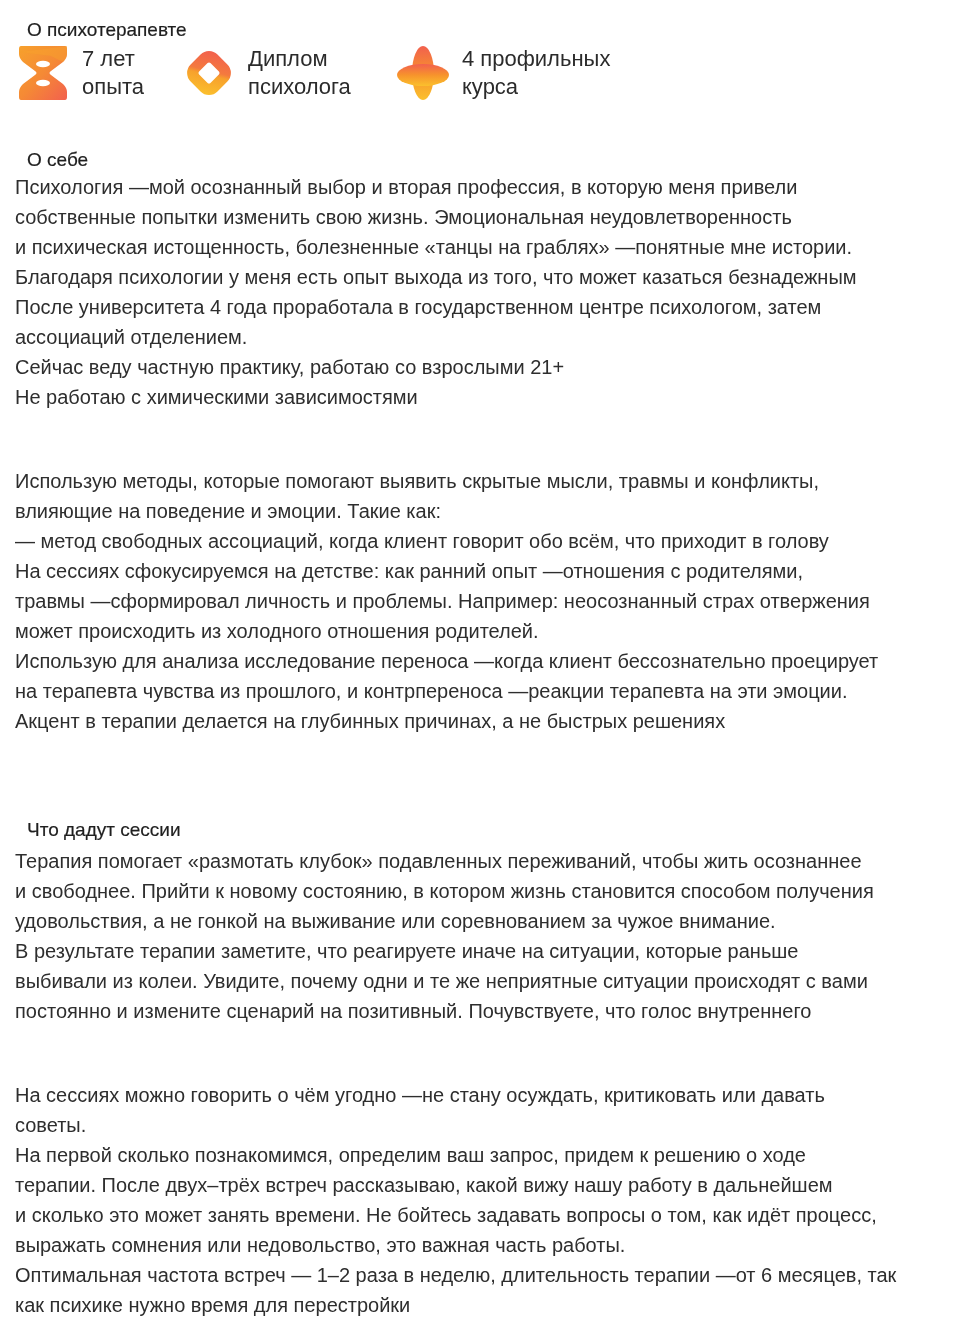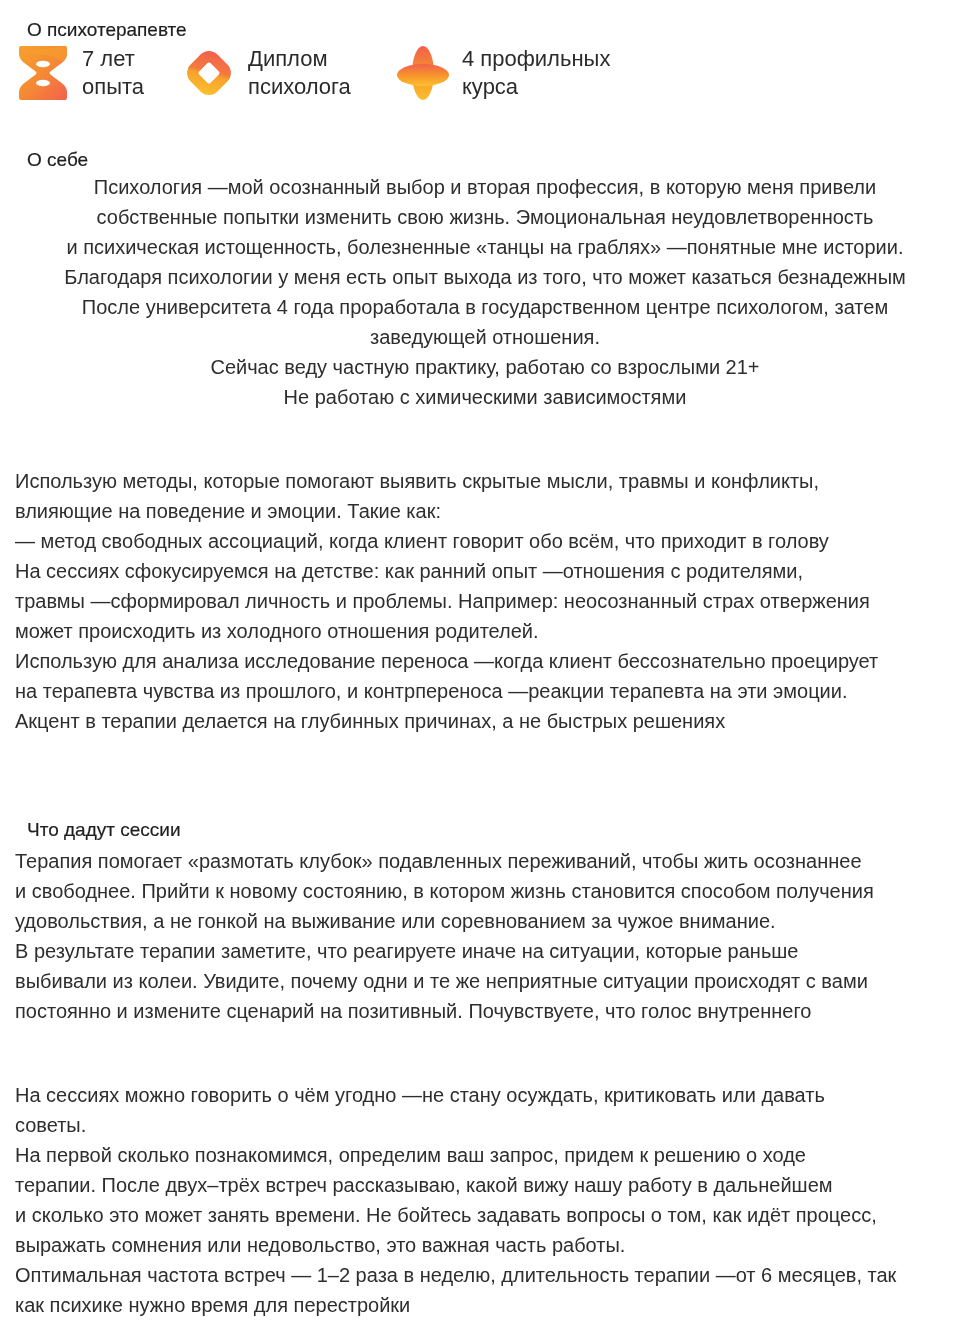--- a/index.html
+++ b/index.html
@@ -75,21 +75,21 @@
       width: 940px;
       font-size: 20px;
       line-height: 30px;
       color: #2e2e2e;
       margin: 0;
     }
     .line {
       display: block;
       white-space: nowrap;
     }
-    .p1 { top: 172px; text-align: center; }
+    .p1 { top: 172px; }
     .p2 { top: 466px; }
     .p3 { top: 846px; }
     .p4 { top: 1080px; }
   </style>
 </head>
 <body>
 
 <div class="page">
 
   <h2 class="section-title title-top">О психотерапевте</h2>
@@ -154,21 +154,21 @@
   </div>
 
   <h3 class="section-title title-about">О себе</h3>
 
   <p class="para p1">
     <span class="line">Психология —мой осознанный выбор и вторая профессия, в которую меня привели</span>
     <span class="line">собственные попытки изменить свою жизнь. Эмоциональная неудовлетворенность</span>
     <span class="line">и психическая истощенность, болезненные «танцы на граблях» —понятные мне истории.</span>
     <span class="line">Благодаря психологии у меня есть опыт выхода из того, что может казаться безнадежным</span>
     <span class="line">После университета 4 года проработала в государственном центре психологом, затем</span>
-    <span class="line">заведующей отношения.</span>
+    <span class="line">ассоциаций отделением.</span>
     <span class="line">Сейчас веду частную практику, работаю со взрослыми 21+</span>
     <span class="line">Не работаю с химическими зависимостями</span>
   </p>
 
   <p class="para p2">
     <span class="line">Использую методы, которые помогают выявить скрытые мысли, травмы и конфликты,</span>
     <span class="line">влияющие на поведение и эмоции. Такие как:</span>
     <span class="line">— метод свободных ассоциаций, когда клиент говорит обо всём, что приходит в голову</span>
     <span class="line">На сессиях сфокусируемся на детстве: как ранний опыт —отношения с родителями,</span>
     <span class="line">травмы —сформировал личность и проблемы. Например: неосознанный страх отвержения</span>

